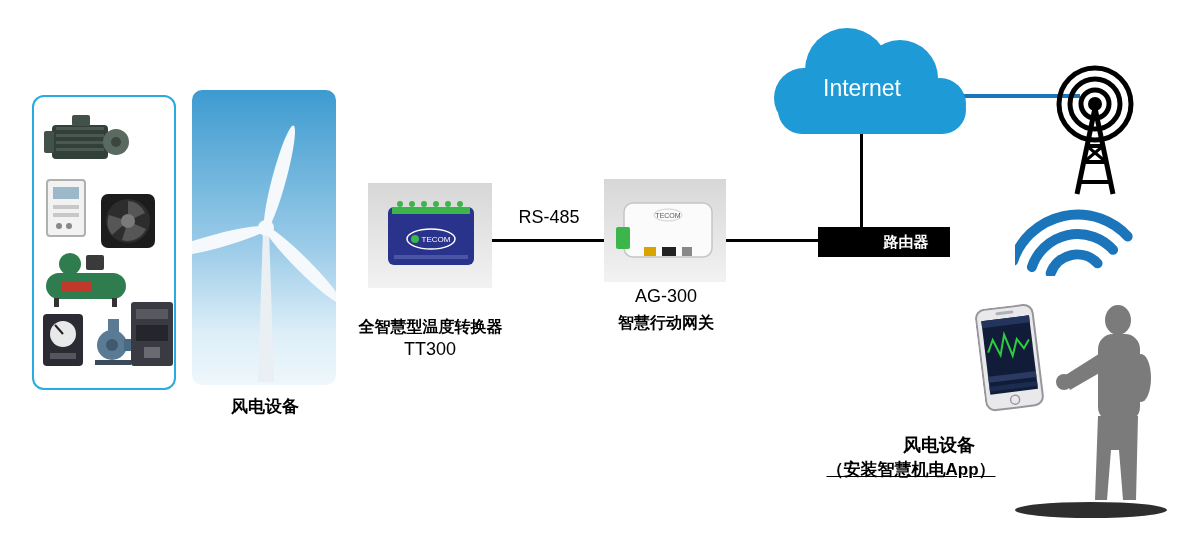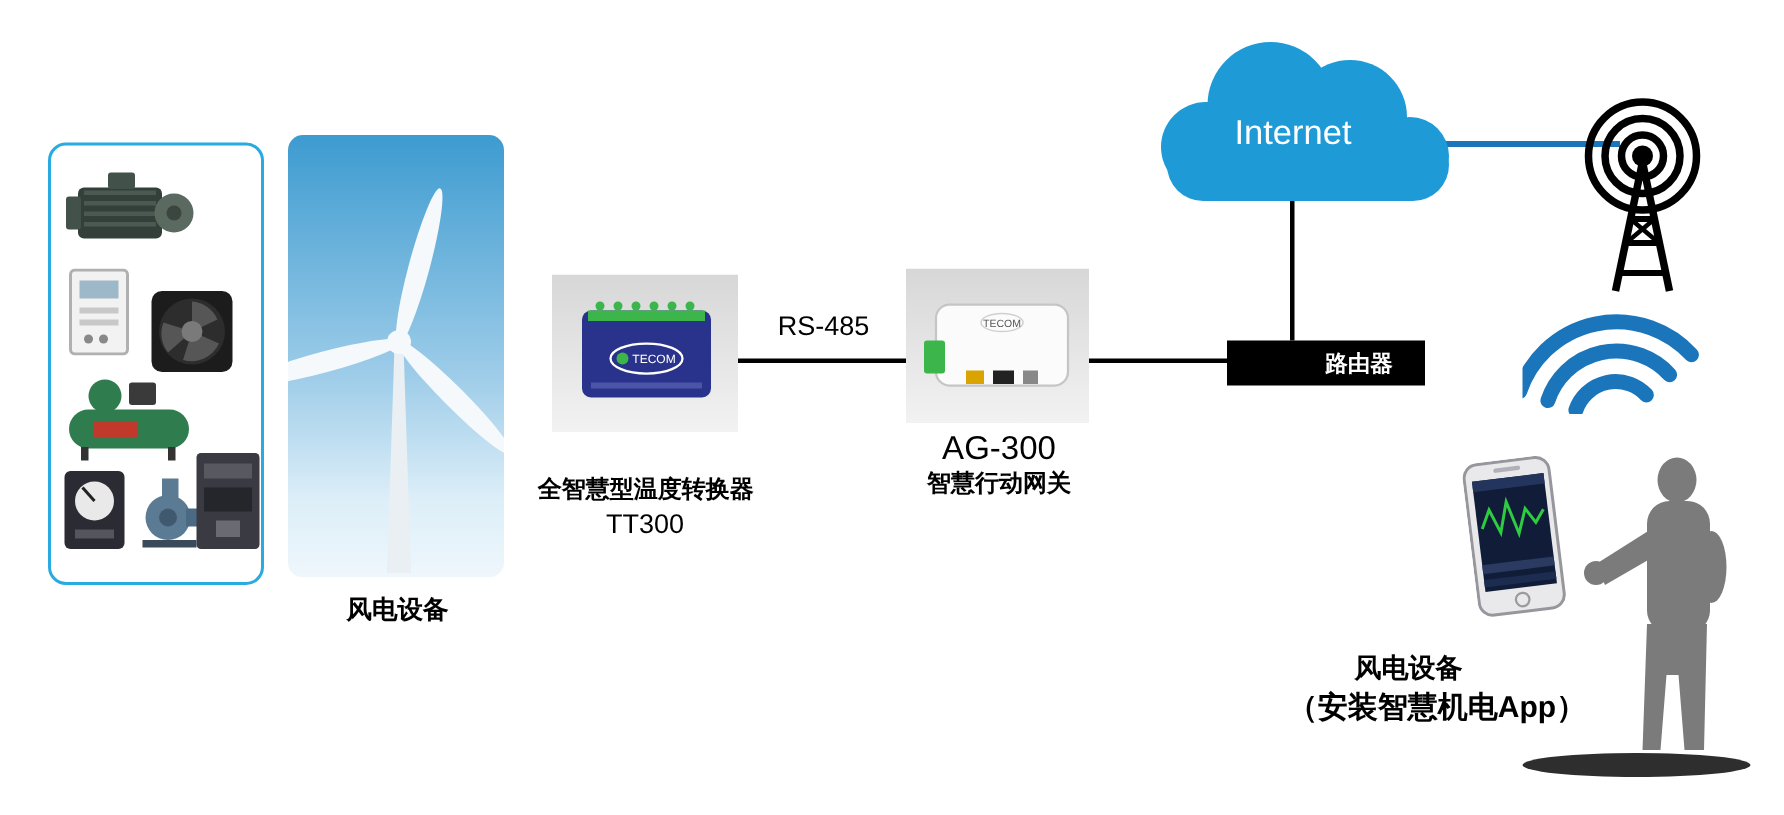--- a/index.html
+++ b/index.html
@@ -153,21 +153,21 @@
       <rect width="122" height="103" fill="url(#graybg)"></rect>
       <rect x="20" y="24" width="88" height="54" rx="9" fill="#fbfbfb" stroke="#c5c5c5" stroke-width="1.5"></rect>
       <ellipse cx="64" cy="36" rx="14" ry="6" fill="none" stroke="#d0d0d0" stroke-width="1"></ellipse>
       <text x="64" y="39" text-anchor="middle" font-size="7" fill="#555">TECOM</text>
       <rect x="12" y="48" width="14" height="22" rx="2" fill="#3cb54a"></rect>
       <rect x="40" y="68" width="12" height="9" fill="#d9a400"></rect>
       <rect x="58" y="68" width="14" height="9" fill="#222"></rect>
       <rect x="78" y="68" width="10" height="9" fill="#888"></rect>
     </svg>
   </div>
-  <div class="label" style="left:606px;top:286px;width:120px;font-size:22px;">AG-300</div>
+  <div class="label" style="left:606px;top:286px;width:120px;font-size:18px;">AG-300</div>
   <div class="label bold" style="left:606px;top:313px;width:120px;font-size:16px;">智慧行动网关</div>
 
   <div class="router-box">
     <span>路由器</span>
   </div>
 
   <div class="abs" style="left:752px;top:22px;text-decoration:underline;">
     <svg width="218" height="122" viewBox="0 0 218 122">
       <g fill="#1e9ad6">
         <circle cx="52" cy="76" r="30"></circle>
@@ -232,15 +232,15 @@
       <rect x="6" y="12" width="48" height="74" fill="#101c38"></rect>
       <rect x="6" y="12" width="48" height="7" fill="#23355c"></rect>
       <polyline points="9,44 15,32 21,48 27,28 33,50 39,34 45,44 51,36" stroke="#2ecc40" stroke-width="2" fill="none"></polyline>
       <rect x="6" y="68" width="48" height="6" fill="#2a3a60"></rect>
       <rect x="6" y="78" width="48" height="5" fill="#1c2c50"></rect>
       <circle cx="30" cy="94" r="4.5" fill="none" stroke="#9a9aa0" stroke-width="1.5"></circle>
     </svg>
   </div>
 
   <div class="label bold" style="left:858px;top:435px;width:162px;font-size:18px;">风电设备</div>
-  <div class="label bold" style="left:843px;top:460px;width:230px;font-size:20px;">（安装智慧机电App）</div>
+  <div class="label bold" style="left:796px;top:460px;width:230px;font-size:17px;text-decoration:underline;">（安装智慧机电App）</div>
 
 </div>
 
 </body></html>

